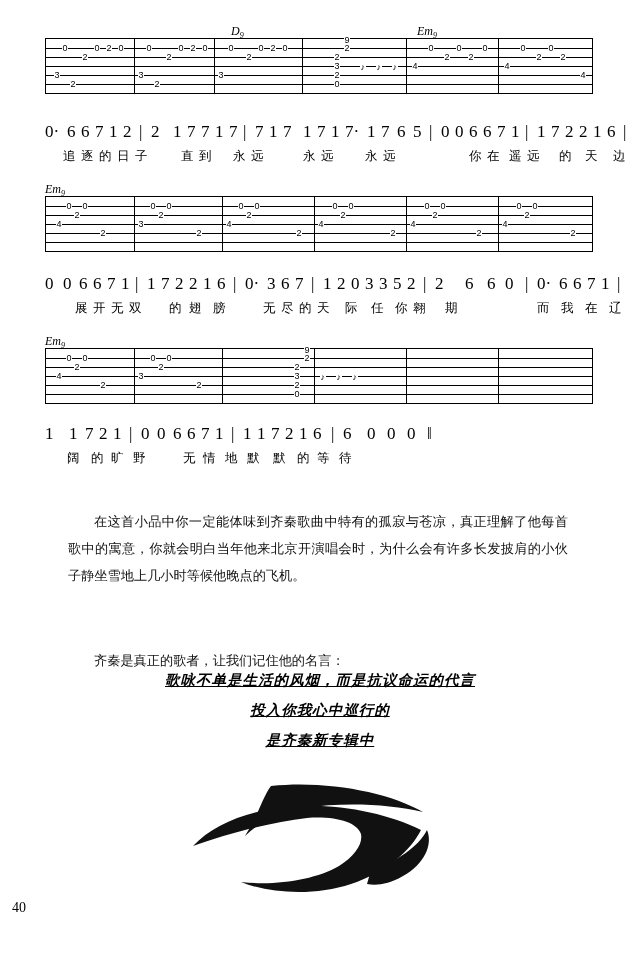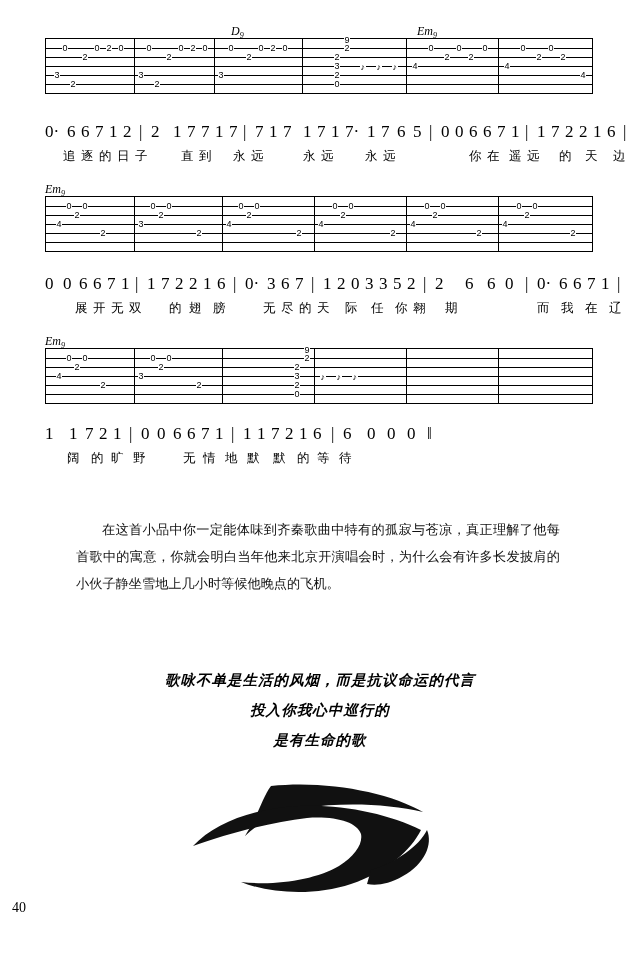--- a/index.html
+++ b/index.html
@@ -108,33 +108,34 @@
     position: absolute;
     left: 60px;
     width: 516px;
     font-family: "Liberation Serif", serif;
     font-size: 13.2px;
     line-height: 27px;
     text-align: justify;
     color: #111;
   }
   .prose p {
-    margin: 16px;
+    margin: 8px;
     text-indent: 26px;
   }
   .quote {
     position: absolute;
     width: 640px;
     left: 0;
     text-align: center;
     font-family: "Liberation Serif", serif;
     font-weight: bold;
     font-style: italic;
     font-size: 14.5px;
     letter-spacing: 1px;
+    text-decoration: underline;
   }
 
   
   .logo {
     position: absolute;
     left: 175px;
     top: 778px;
     width: 285px;
     height: 120px;
   }
@@ -484,24 +485,27 @@
         <span class="w" style="left: 228px;">默</span>
         <span class="w" style="left: 252px;">的</span>
         <span class="w" style="left: 272px;">等</span>
         <span class="w" style="left: 294px;">待</span>
       </div>
   </div>
 
   <div class="prose" style="top:500px;">
     <p>在这首小品中你一定能体味到齐秦歌曲中特有的孤寂与苍凉，真正理解了他每首歌中的寓意，你就会明白当年他来北京开演唱会时，为什么会有许多长发披肩的小伙子静坐雪地上几小时等候他晚点的飞机。</p>
   </div>
+  <div class="prose" style="top:639px;">
+    <p>齐秦是真正的歌者，让我们记住他的名言：</p>
+  </div>
 
   <div class="quote" style="top:671px;">歌咏不单是生活的风烟，而是抗议命运的代言</div>
   <div class="quote" style="top:701px;">投入你我心中巡行的</div>
-  <div class="quote" style="top:731px;">是有生命的歌</div>
+  <div class="quote" style="top:731px;">是齐秦新专辑中</div>
 
   <div class="logo">
     <svg viewBox="0 0 285 120" width="285" height="120" aria-hidden="true">
       <path d="M96 8 C150 2 214 14 248 34 C214 26 168 24 130 30 C104 34 84 44 70 58 C84 36 88 18 96 8 Z" fill="#111"></path>
       <path d="M18 68 C40 44 80 30 124 28 C168 26 214 36 246 52 C236 72 212 94 176 106 C140 118 96 116 66 104 C100 108 140 102 164 88 C180 78 188 66 186 56 C182 44 160 38 132 40 C96 44 52 56 18 68 Z" fill="#111"></path>
       <path d="M196 92 C222 84 244 68 252 52 C258 66 250 86 228 98 C214 106 202 108 192 106 Z" fill="#111"></path>
     </svg>
   </div>
 
   <div class="pagenum">40</div>

